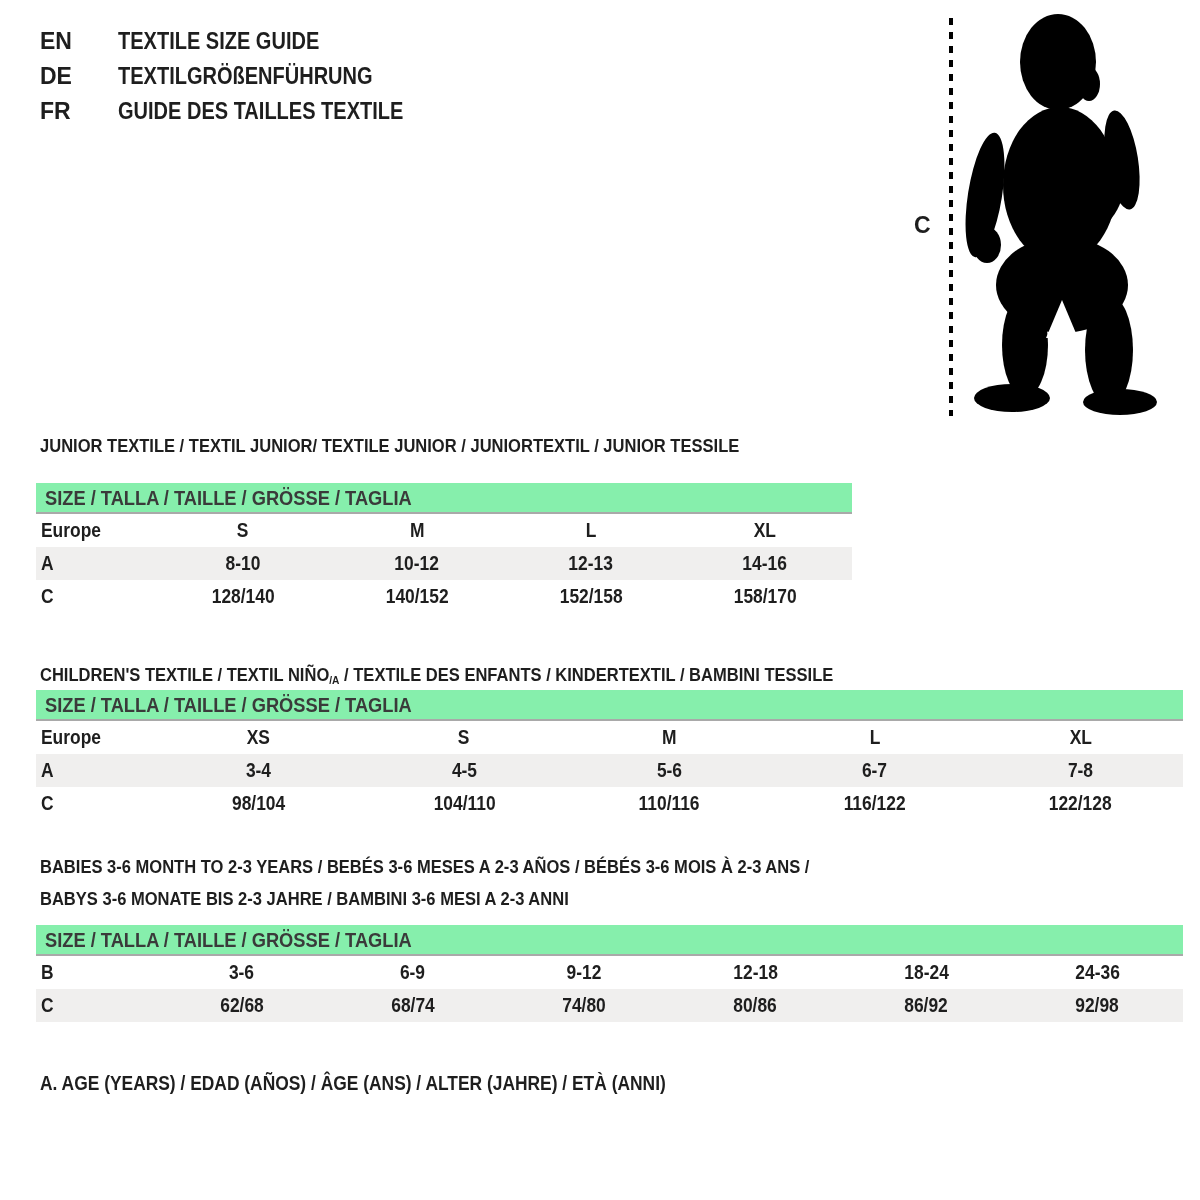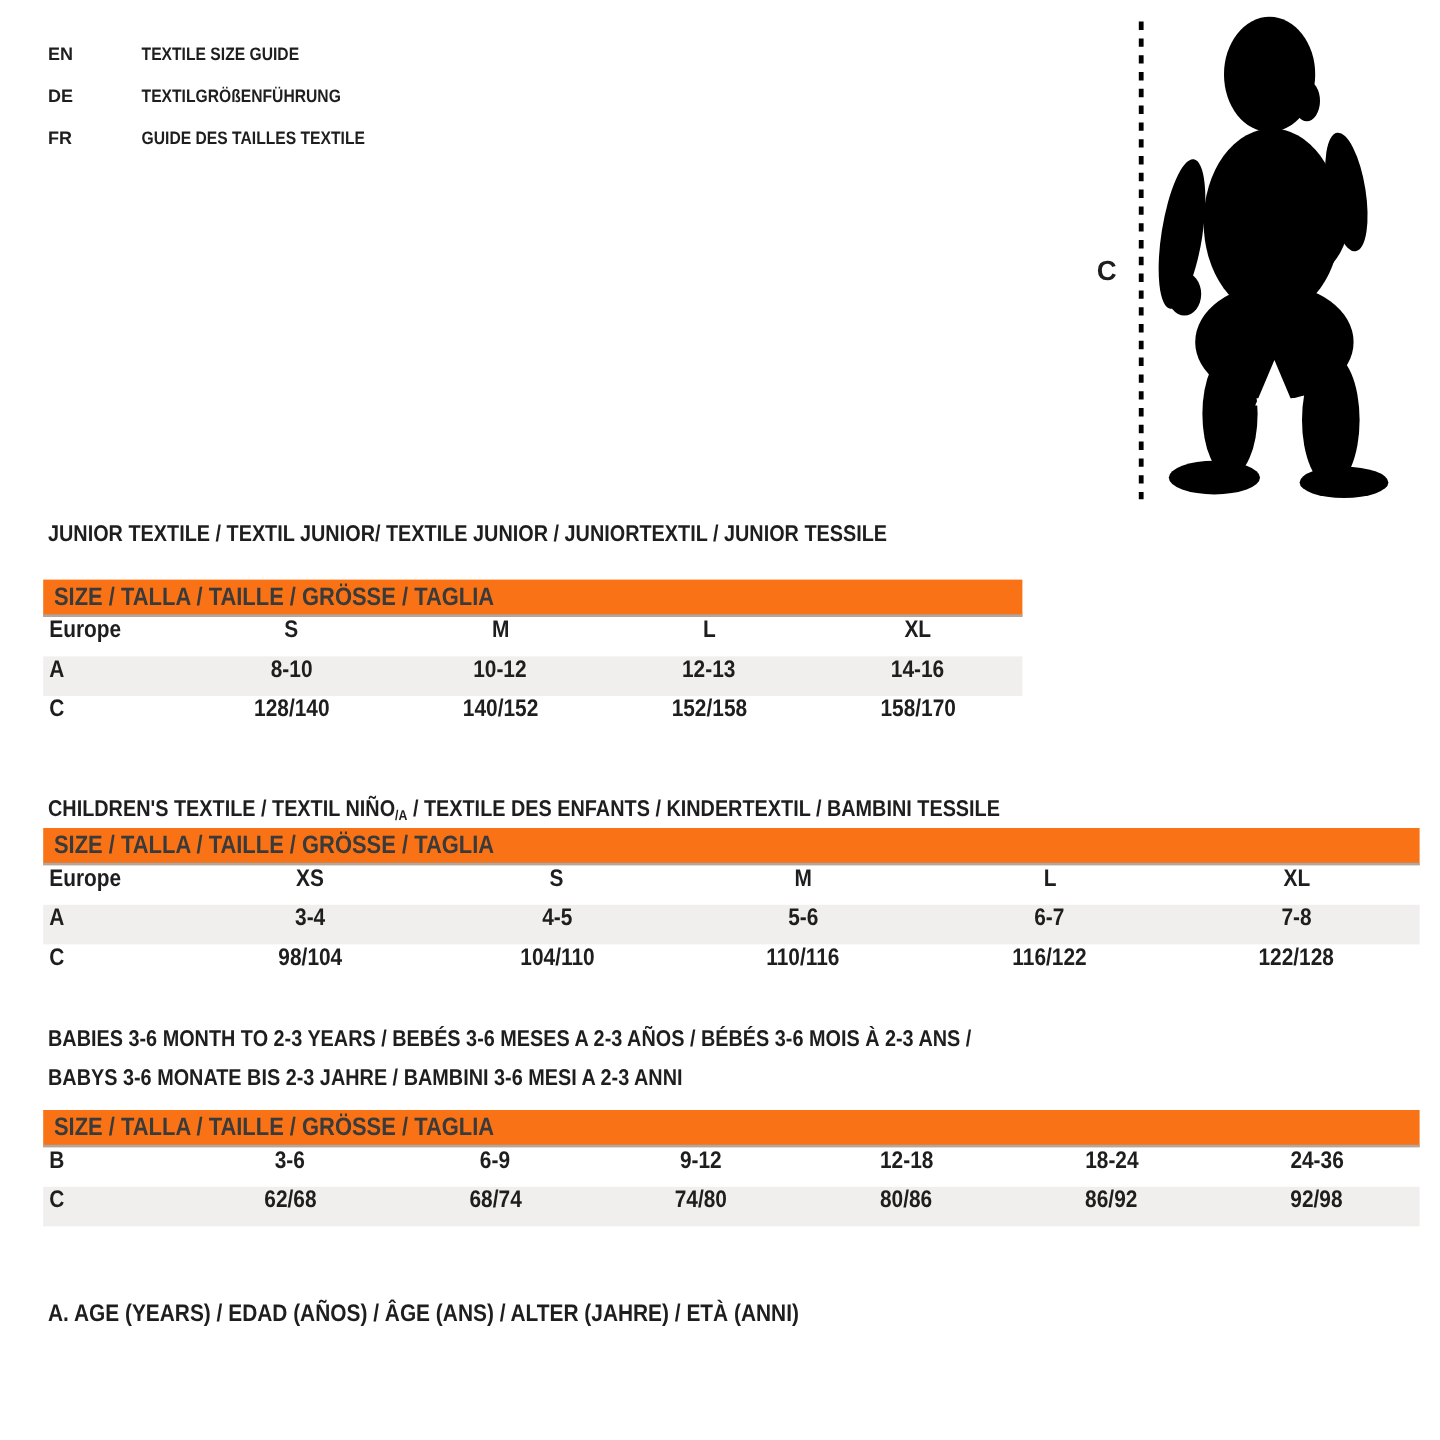--- a/index.html
+++ b/index.html
@@ -7,46 +7,46 @@
   .page {
     position:relative; width:1200px; height:1200px; background:#ffffff;
     font-family:"Liberation Sans", sans-serif; color:#1e1e1e; overflow:hidden;
   }
   
   .c  { display:inline-block; transform:scaleX(0.87); transform-origin:0 50%; white-space:nowrap; }
   .cc { display:inline-block; transform:scaleX(0.87); transform-origin:50% 50%; white-space:nowrap; }
 
   
   .lang-list { position:absolute; left:40px; top:28px; }
-  .lang-row  { display:flex; align-items:center; height:35px; font-weight:bold; font-size:15px; }
+  .lang-row  { display:flex; align-items:flex-start; height:35px; font-weight:bold; font-size:23px; }
   .lang-code { width:78px; flex:0 0 78px; }
 
   
   .figure { position:absolute; left:900px; top:0; width:300px; height:430px; }
   .figure svg { position:absolute; left:0; top:0; }
   .fig-label { position:absolute; left:14px; top:212px; font-weight:bold; font-size:23px; }
 
   
   .section-title { position:absolute; left:40px; font-weight:bold; font-size:19px; line-height:24px; }
   .sub { font-size:0.62em; vertical-align:-0.28em; }
 
   .table { position:absolute; left:36px; }
   .thead {
-    height:31px; background:#f97316; border-bottom:2px solid #a9a9a9;
+    height:31px; background:#86efac; border-bottom:2px solid #a9a9a9;
     display:flex; align-items:center; padding-left:9px;
     font-weight:bold; font-size:21px; color:#3a3a3a;
   }
-  .trow { display:flex; height:33px; align-items:flex-start; font-weight:bold; font-size:20px; }
+  .trow { display:flex; height:33px; align-items:center; font-weight:bold; font-size:20px; }
   .trow.shade { background:#f0efee; }
   .tlabel { flex:0 0 120px; padding-left:5px; text-align:left; }
   .tcell  { flex:1 1 0; text-align:center; }
 
   
   .legend { position:absolute; left:40px; top:1072px; }
-  .legend-line { height:35px; display:flex; align-items:flex-end; font-weight:bold; font-size:20px; }
+  .legend-line { height:35px; display:flex; align-items:flex-start; font-weight:bold; font-size:20px; }
 </style>
 </head>
 <body>
 
 <div class="page">
 
   <div class="lang-list">
     <div class="lang-row">
       <span class="lang-code">EN</span>
       <span class="c">TEXTILE SIZE GUIDE</span>

